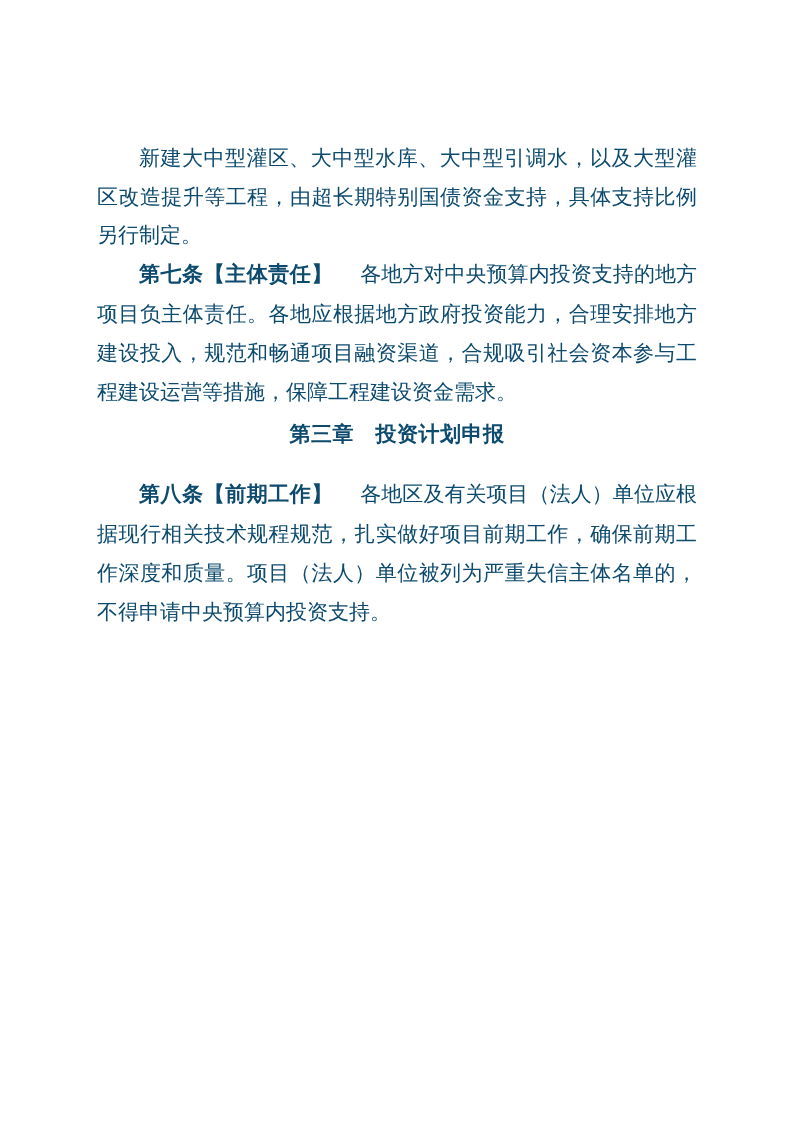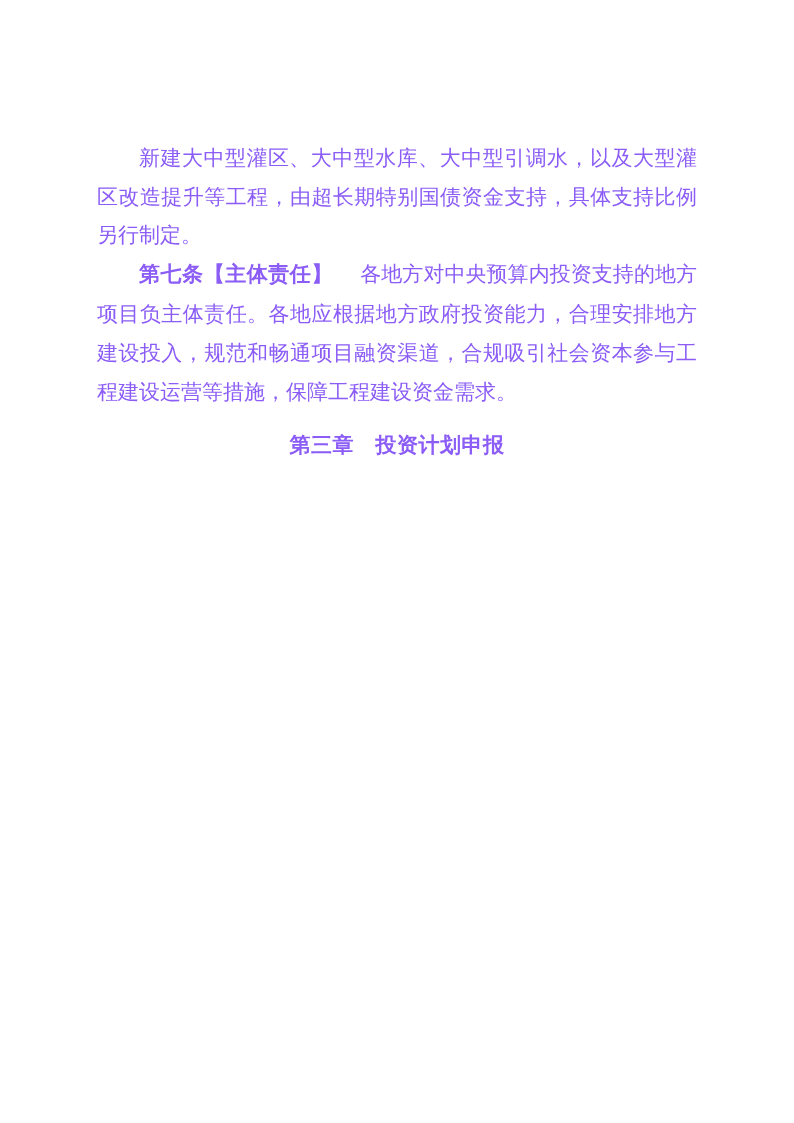--- a/index.html
+++ b/index.html
@@ -15,35 +15,35 @@
     overflow: hidden;
   }
   .content {
     position: absolute;
     left: 97px;
     top: 139px;
     width: 600px;
     font-family: "Liberation Serif", "DejaVu Serif", serif;
     font-size: 21px;
     line-height: 38.6px;
-    color: #8b5cf6;
+    color: #0c4a6e;
     text-align: justify;
   }
   .para {
     margin: 0;
     text-indent: 2em;
   }
   .article-lead {
     font-weight: bold;
     font-family: Liberation Mono, monospace;
     margin-right: 1.3em;
     letter-spacing: 0.5px;
   }
   .chapter-heading {
-    margin: 15px 0 21px 0;
+    margin: 4px 0 21px 0;
     text-indent: 0;
     text-align: center;
     font-weight: bold;
     font-family: "Liberation Sans", "DejaVu Sans", sans-serif;
     font-size: 21px;
     letter-spacing: 0.5px;
   }
 </style>
 </head>
 <body>
@@ -52,16 +52,19 @@
   <div class="content">
 
     <p class="para">新建大中型灌区、大中型水库、大中型引调水，以及大型灌区改造提升等工程，由超长期特别国债资金支持，具体支持比例另行制定。</p>
 
     <p class="para">
       <span class="article-lead">第七条【主体责任】</span><span>各地方对中央预算内投资支持的地方项目负主体责任。各地应根据地方政府投资能力，合理安排地方建设投入，规范和畅通项目融资渠道，合规吸引社会资本参与工程建设运营等措施，保障工程建设资金需求。</span>
     </p>
 
     <p class="para chapter-heading">第三章　投资计划申报</p>
 
+    <p class="para">
+      <span class="article-lead">第八条【前期工作】</span><span>各地区及有关项目（法人）单位应根据现行相关技术规程规范，扎实做好项目前期工作，确保前期工作深度和质量。项目（法人）单位被列为严重失信主体名单的，不得申请中央预算内投资支持。</span>
+    </p>
 
 
   </div>
 </div>
 
 </body></html>

